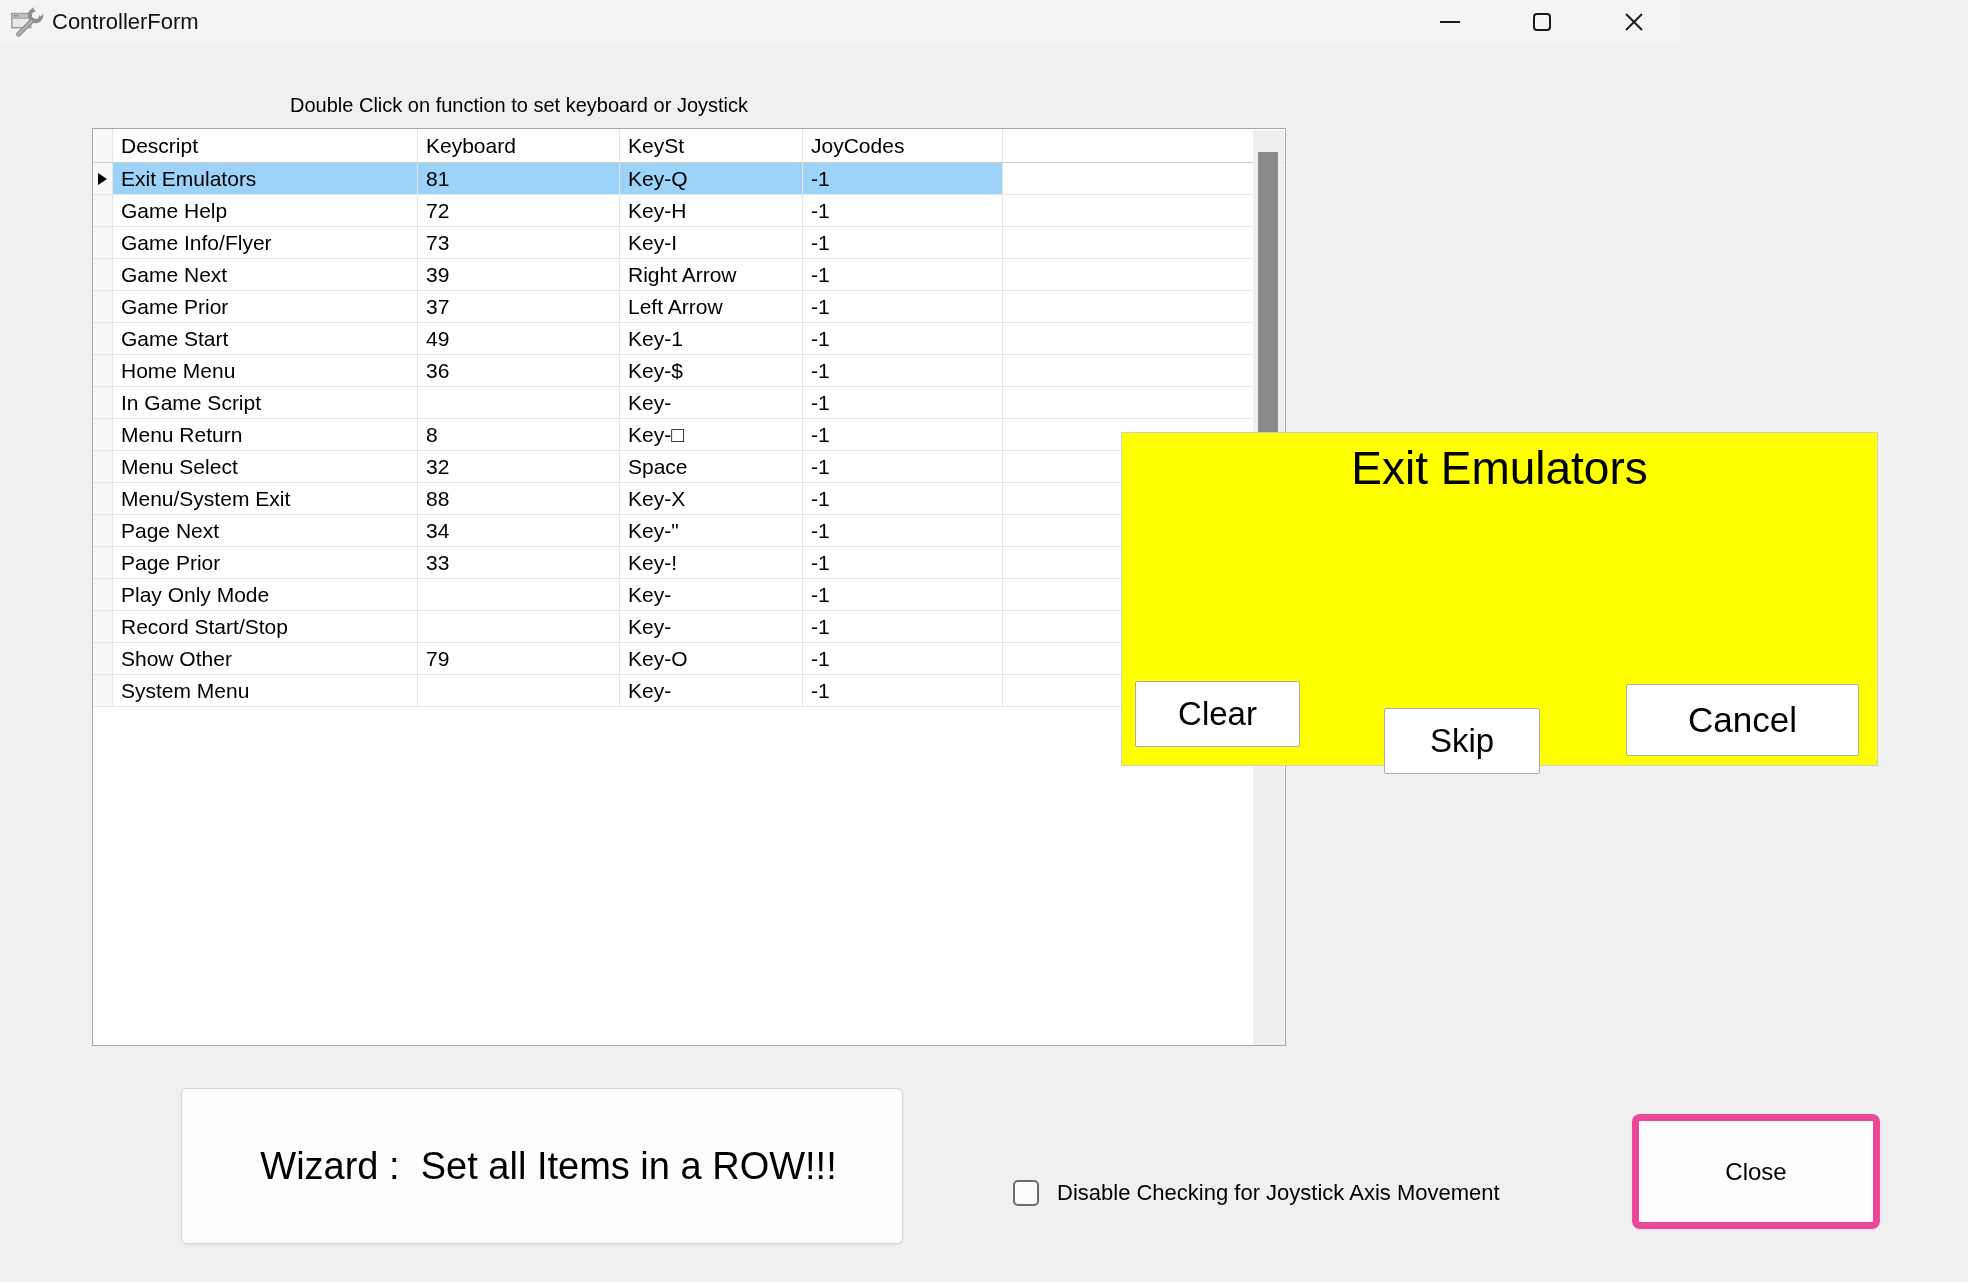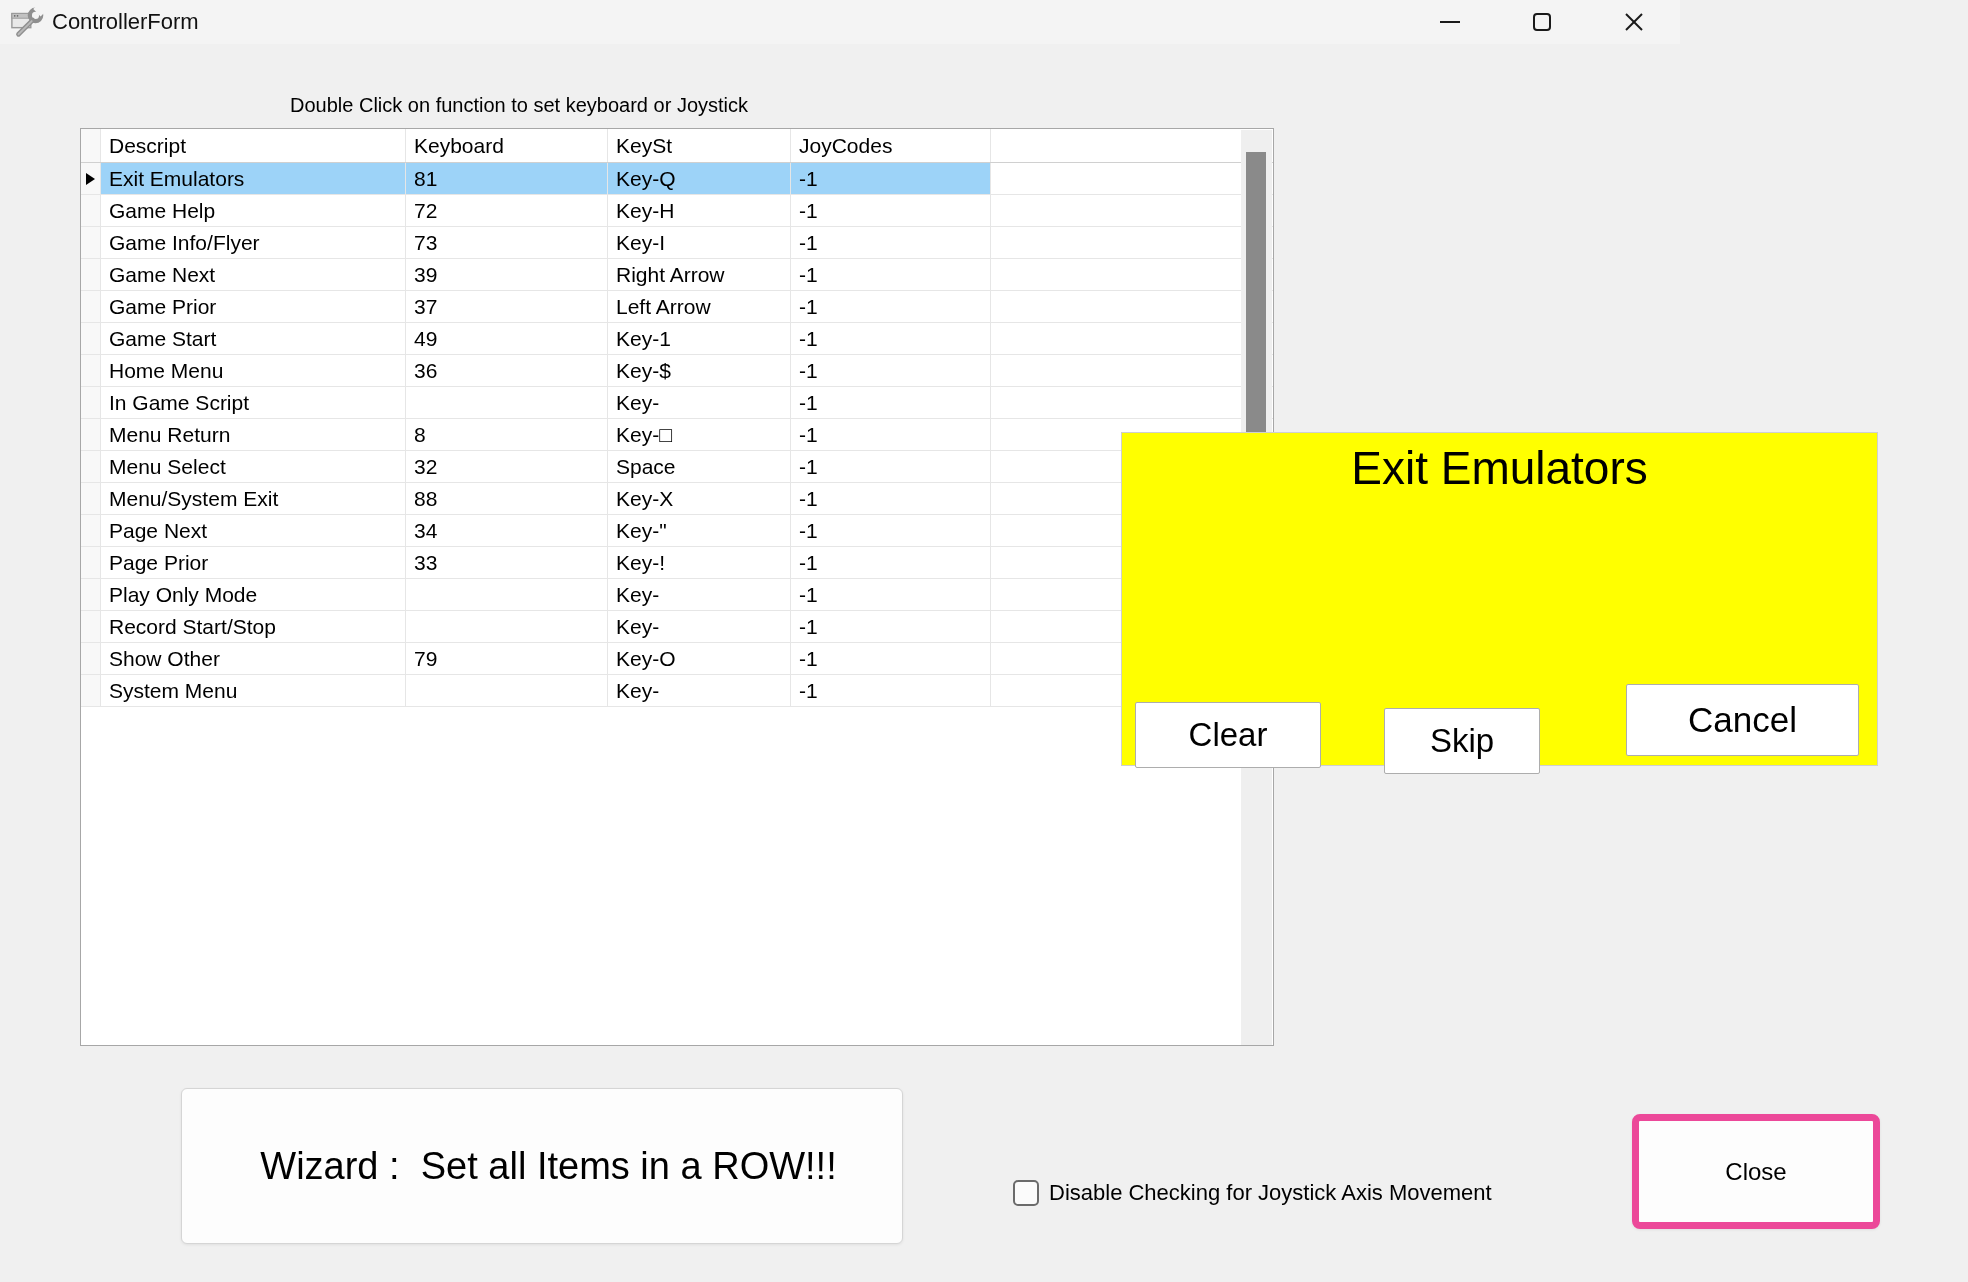--- a/index.html
+++ b/index.html
@@ -26,21 +26,21 @@
   .glyph-max { width: 18px; height: 18px; border: 2px solid #1a1a1a; border-radius: 4px; }
 
   
   .instruction {
     position: absolute; left: 259px; top: 94px; width: 520px;
     text-align: center; font-size: 20px; color: #000;
   }
 
   
   .grid {
-    position: absolute; left: 80px; top: 128px; width: 1194px; height: 918px;
+    position: absolute; left: 92px; top: 128px; width: 1194px; height: 918px;
     background: #ffffff; border: 1px solid #a7a7a7;
   }
   .grid-header { display: flex; height: 34px; border-bottom: 1px solid #d0d0d0; background: #ffffff; }
   .grid-header .cell { line-height: 33px; }
   .grid-row { display: flex; height: 32px; border-bottom: 1px solid #e6e6e6; background: #ffffff; }
   .cell {
     font-size: 21px; line-height: 31px; padding-left: 8px;
     border-right: 1px solid #e6e6e6; overflow: hidden; white-space: nowrap;
   }
   .c-sel { width: 20px; padding-left: 0; background: #f8f8f8; display: flex; align-items: center; justify-content: center; }
@@ -83,41 +83,41 @@
   .capture-prompt {
     position: absolute; left: 0; top: 150px; width: 100%;
     text-align: center; font-size: 37px; color: #000; white-space: pre;
   }
   .cap-btn {
     position: absolute;
     background: #ffffff; border: 1px solid #adadad; border-radius: 2px;
     font-size: 33px; display: flex; align-items: center; justify-content: center;
     font-family: "Liberation Sans", sans-serif;
   }
-  .btn-clear  { left: 13px;  top: 248px; width: 186px; height: 66px; margin-top: 21px; }
+  .btn-clear  { left: 13px;  top: 248px; width: 165px; height: 66px; }
   .btn-skip   { left: 262px; top: 260px; width: 156px; height: 66px; margin-top: 15px; }
   .btn-cancel { left: 504px; top: 251px; width: 233px; height: 72px; font-size: 35px; }
 
   
   .wizard-btn {
     position: absolute; left: 181px; top: 1088px; width: 722px; height: 156px;
     background: #fdfdfd; border: 1px solid #d5d5d5; border-radius: 6px;
     font-size: 38px; display: flex; align-items: center; justify-content: center;
     white-space: pre; box-shadow: 0 1px 3px rgba(0,0,0,0.07);
     font-family: "Liberation Sans", sans-serif; color: #000; padding-left: 13px;
   }
   .checkbox-row {
     position: absolute; left: 1013px; top: 1178px; height: 30px;
     display: flex; align-items: center;
   }
   .checkbox-box {
     width: 26px; height: 26px; border: 2px solid #6b6b6b; border-radius: 5px;
     background: #fbfbfb;
   }
-  .checkbox-label { font-size: 22px; margin-left: 10px; color: #000; }
+  .checkbox-label { font-size: 22px; margin-left: 18px; color: #000; }
   .close-btn {
     position: absolute; left: 1632px; top: 1114px; width: 248px; height: 115px;
     background: #fdfdfd; border: 7px solid #ec4899; border-radius: 8px;
     font-size: 24px; display: flex; align-items: center; justify-content: center;
     box-shadow: 0 1px 3px rgba(0,0,0,0.07);
     font-family: "Liberation Sans", sans-serif; color: #000;
   }
 </style>
 </head>
 <body>

